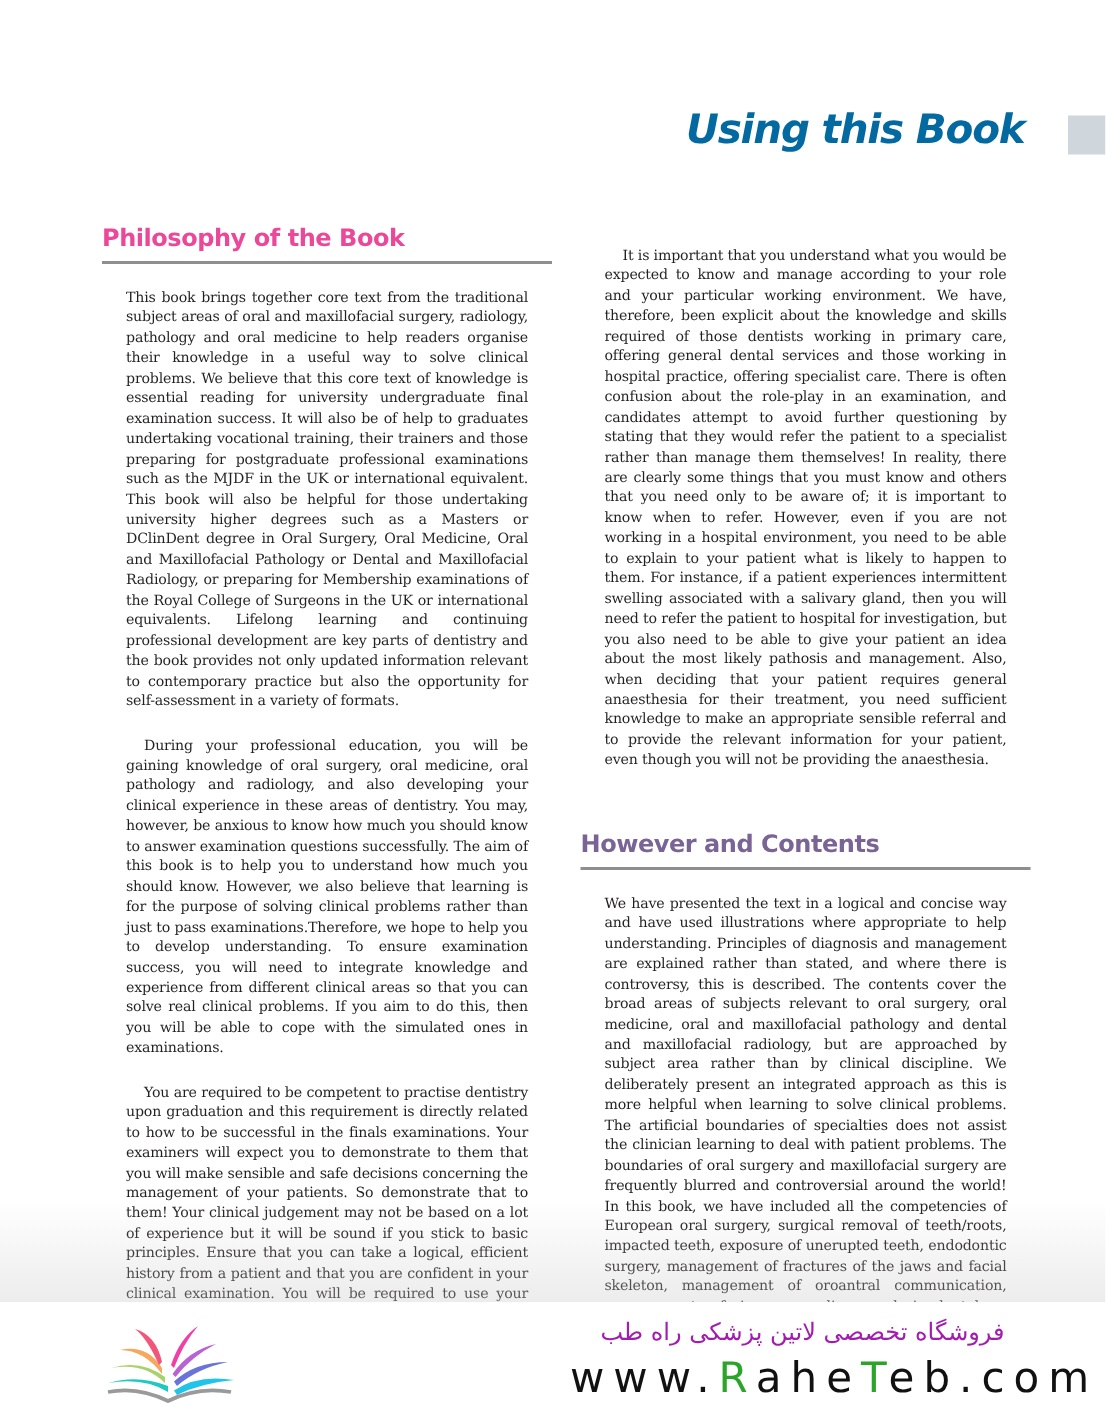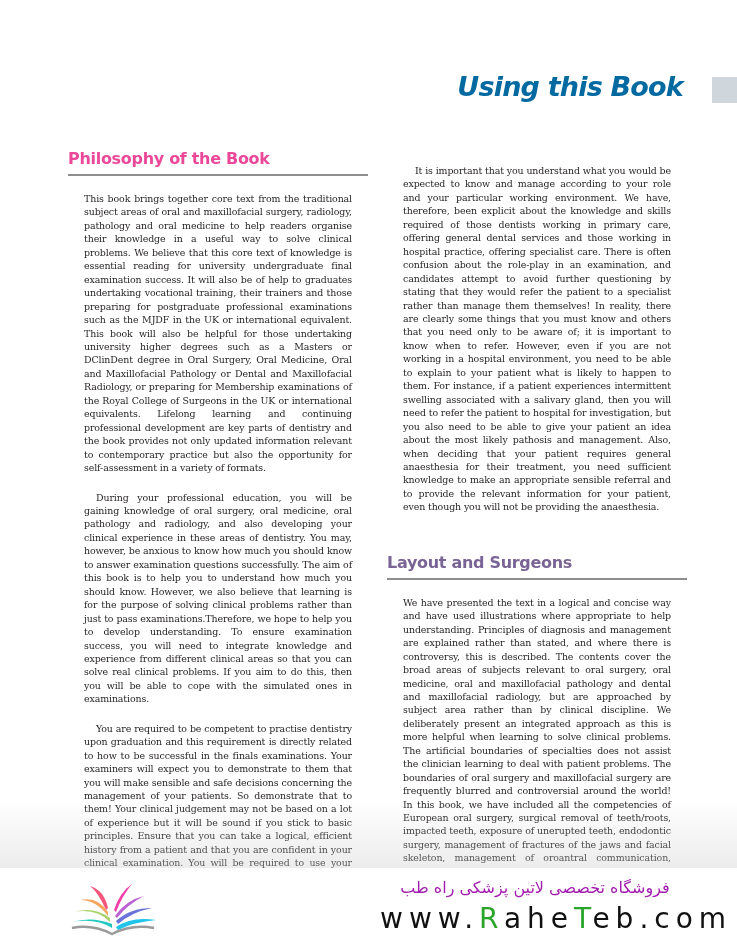--- a/index.html
+++ b/index.html
@@ -61,21 +61,21 @@
     <div class="section-heading" style="color: #ec4899;">Philosophy of the Book</div>
     <div class="heading-rule"></div>
     <p class="para">This book brings together core text from the traditional sub­ject areas of oral and maxillofacial surgery, radiology, pa­thology and oral medicine to help readers organise their knowledge in a useful way to solve clinical problems. We believe that this core text of knowledge is essential reading for university undergraduate final examination success. It will also be of help to graduates undertaking vocational training, their trainers and those preparing for postgraduate professional examinations such as the MJDF in the UK or international equivalent. This book will also be helpful for those undertaking university higher degrees such as a Mas­ters or DClinDent degree in Oral Surgery, Oral Medicine, Oral and Maxillofacial Pathology or Dental and Maxillofa­cial Radiology, or preparing for Membership examinations of the Royal College of Surgeons in the UK or international equivalents. Lifelong learning and continuing professional development are key parts of dentistry and the book pro­vides not only updated information relevant to contempo­rary practice but also the opportunity for self-assessment in a variety of formats.</p>
     <p class="para indent">During your professional education, you will be gaining knowledge of oral surgery, oral medicine, oral pathology and radiology, and also developing your clinical experience in these areas of dentistry. You may, however, be anxious to know how much you should know to answer examination questions successfully. The aim of this book is to help you to understand how much you should know. However, we also believe that learning is for the purpose of solving clinical problems rather than just to pass examinations.Therefore, we hope to help you to develop understanding. To ensure examination success, you will need to integrate knowledge and experience from different clinical areas so that you can solve real clinical problems. If you aim to do this, then you will be able to cope with the simulated ones in examinations.</p>
     <p class="para indent">You are required to be competent to practise dentistry upon graduation and this requirement is directly related to how to be successful in the finals examinations. Your exam­iners will expect you to demonstrate to them that you will make sensible and safe decisions concerning the manage­ment of your patients. So demonstrate that to them! Your clinical judgement may not be based on a lot of experience but it will be sound if you stick to basic principles. Ensure that you can take a logical, efficient history from a patient and that you are confident in your clinical examination. You will be required to use your findings, together with your knowledge and the results of appropriate investiga­tions, to reach a diagnosis and suggested treatment plan. Various aspects of this process are examined in different ways, but to be successful in final university and postgradu­ate examinations, you must appreciate that there is a differ­ence between learning and understanding. Being able to regurgitate facts is not the same as applying knowledge and</p>
   </div>
 
   <div class="column col-right">
     <p class="para indent">It is important that you understand what you would be expected to know and manage according to your role and your particular working environment. We have, therefore, been explicit about the knowledge and skills required of those dentists working in primary care, offering general dental services and those working in hospital practice, of­fering specialist care. There is often confusion about the role-play in an examination, and candidates attempt to avoid further questioning by stating that they would refer the patient to a specialist rather than manage them them­selves! In reality, there are clearly some things that you must know and others that you need only to be aware of; it is important to know when to refer. However, even if you are not working in a hospital environment, you need to be able to explain to your patient what is likely to happen to them. For instance, if a patient experiences intermittent swelling associated with a salivary gland, then you will need to refer the patient to hospital for investigation, but you also need to be able to give your patient an idea about the most likely pathosis and management. Also, when de­ciding that your patient requires general anaesthesia for their treatment, you need sufficient knowledge to make an appropriate sensible referral and to provide the relevant information for your patient, even though you will not be providing the anaesthesia.</p>
     <div class="gap-section"></div>
-    <div class="section-heading" style="color: rgb(122, 100, 149);">Layout and Surgeons</div>
+    <div class="section-heading" style="color: rgb(122, 100, 149);">However and Contents</div>
     <div class="heading-rule"></div>
     <p class="para">We have presented the text in a logical and concise way and have used illustrations where appropriate to help under­standing. Principles of diagnosis and management are explained rather than stated, and where there is contro­versy, this is described. The contents cover the broad areas of subjects relevant to oral surgery, oral medicine, oral and maxillofacial pathology and dental and maxillofacial radiol­ogy, but are approached by subject area rather than by clinical discipline. We deliberately present an integrated ap­proach as this is more helpful when learning to solve clinical problems. The artificial boundaries of specialties does not assist the clinician learning to deal with patient problems. The boundaries of oral surgery and maxillofacial surgery are frequently blurred and controversial around the world! In this book, we have included all the competencies of Euro­pean oral surgery, surgical removal of teeth/roots, impacted teeth, exposure of unerupted teeth, endodontic surgery, management of fractures of the jaws and facial skeleton, management of oroantral communication, management of jaw anomalies, oral implantology, mucosal, skin and bone grafts, oro/facial pain, temperomandibular joint (TMJ), bi­opsies, preprosthetic surgery and salivary gland disease. We have also included areas usually the remit of maxillofacial surgery, such as the management of oral cancer, cleft lip and palate and craniofacial anomalies, although in less detail.</p>
     <p class="para indent">Many of the answers to the questions in the self-</p>
   </div>
 
   <div class="fade"></div>
 </div>
 
 <div class="clip-bottom"></div>
 

